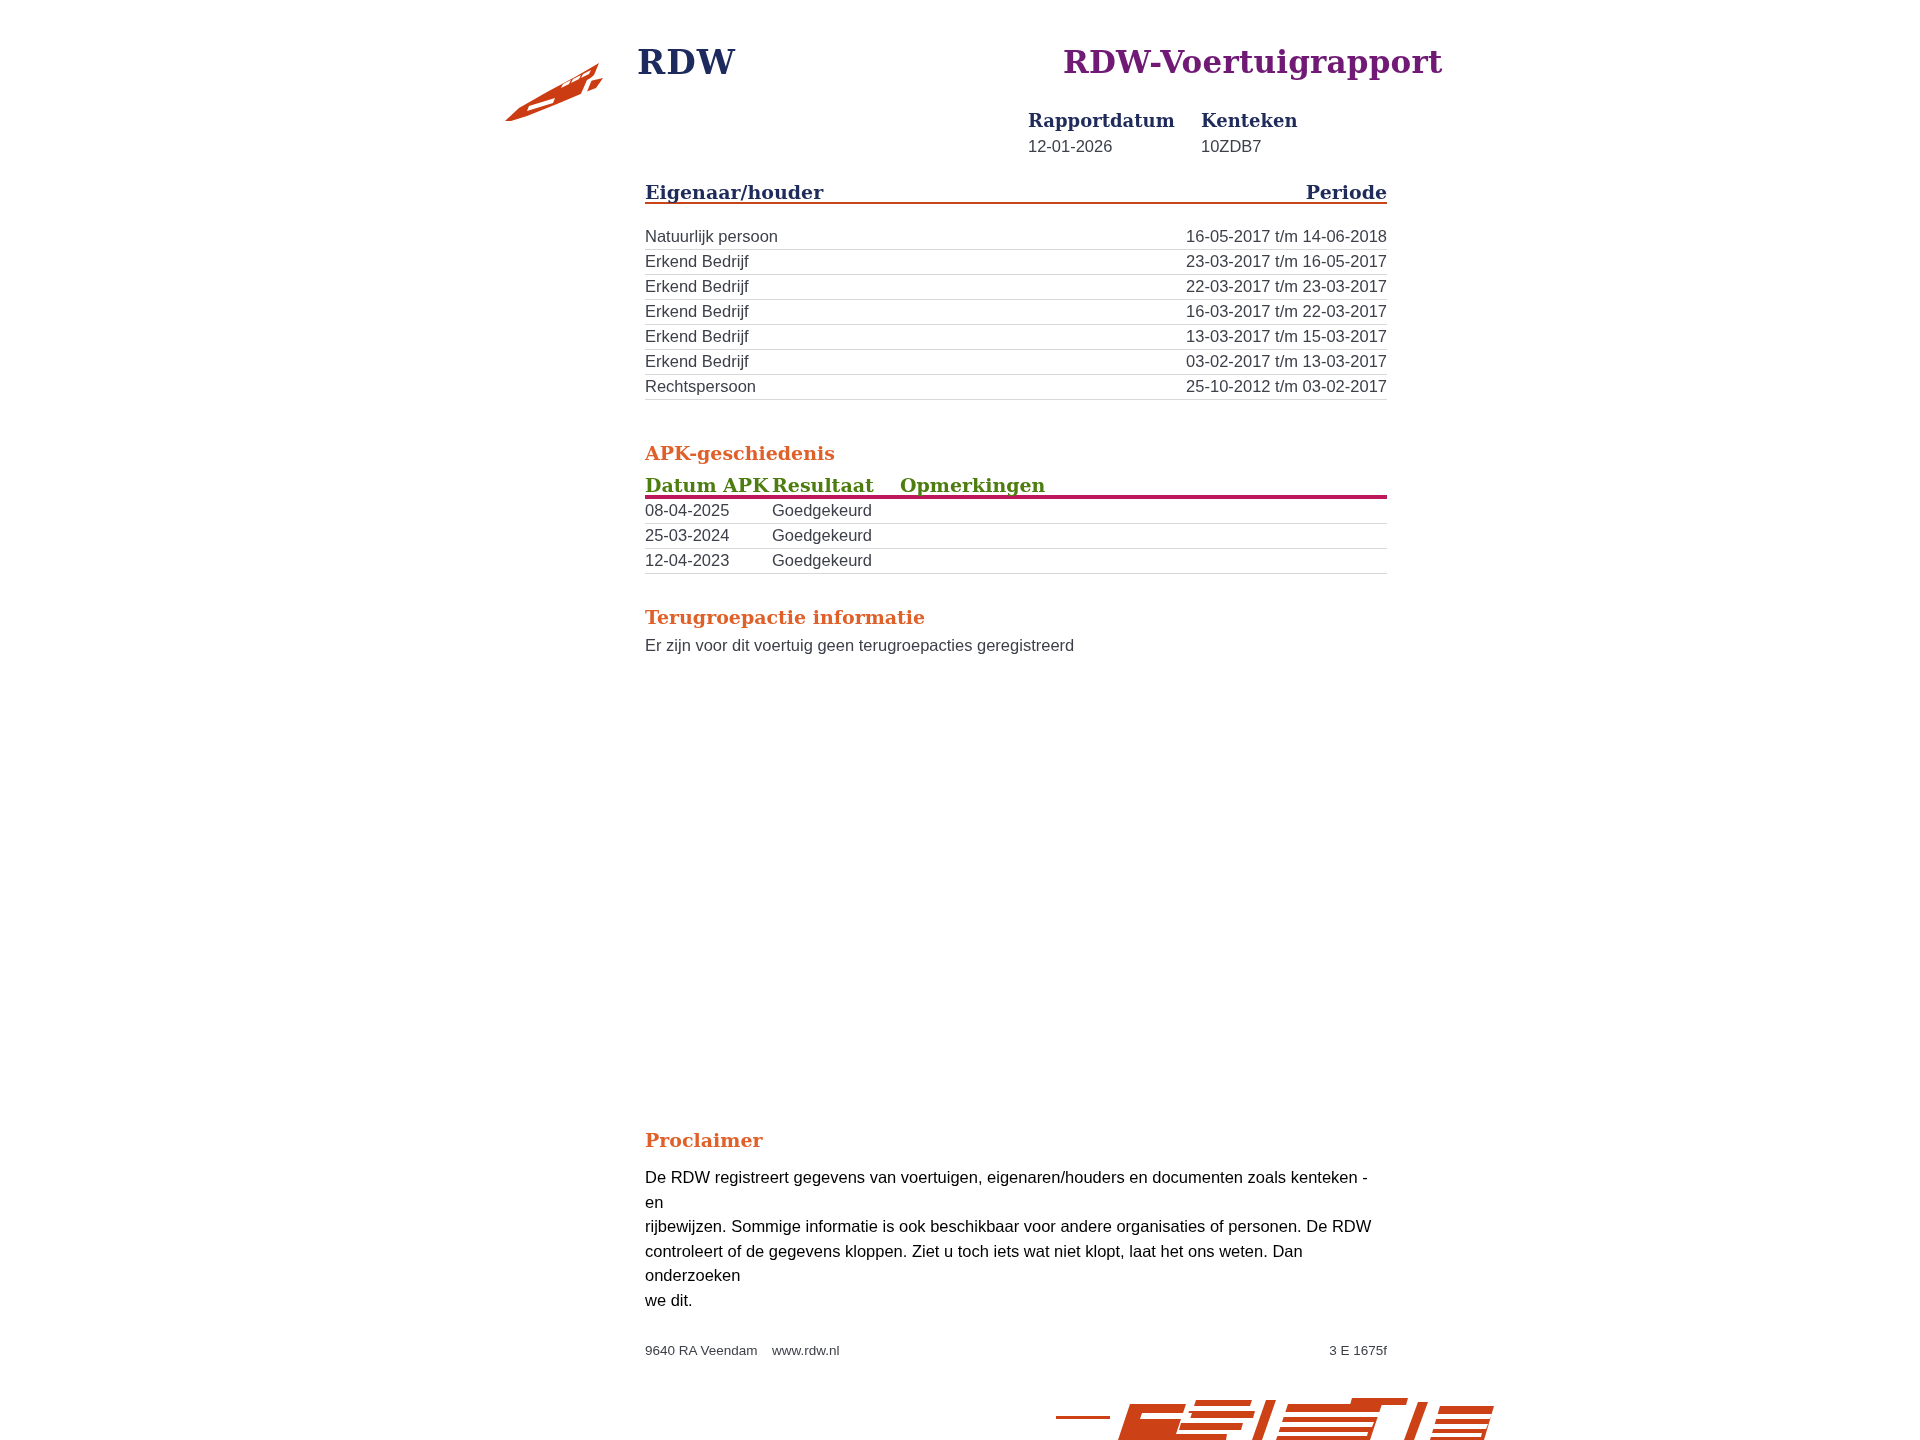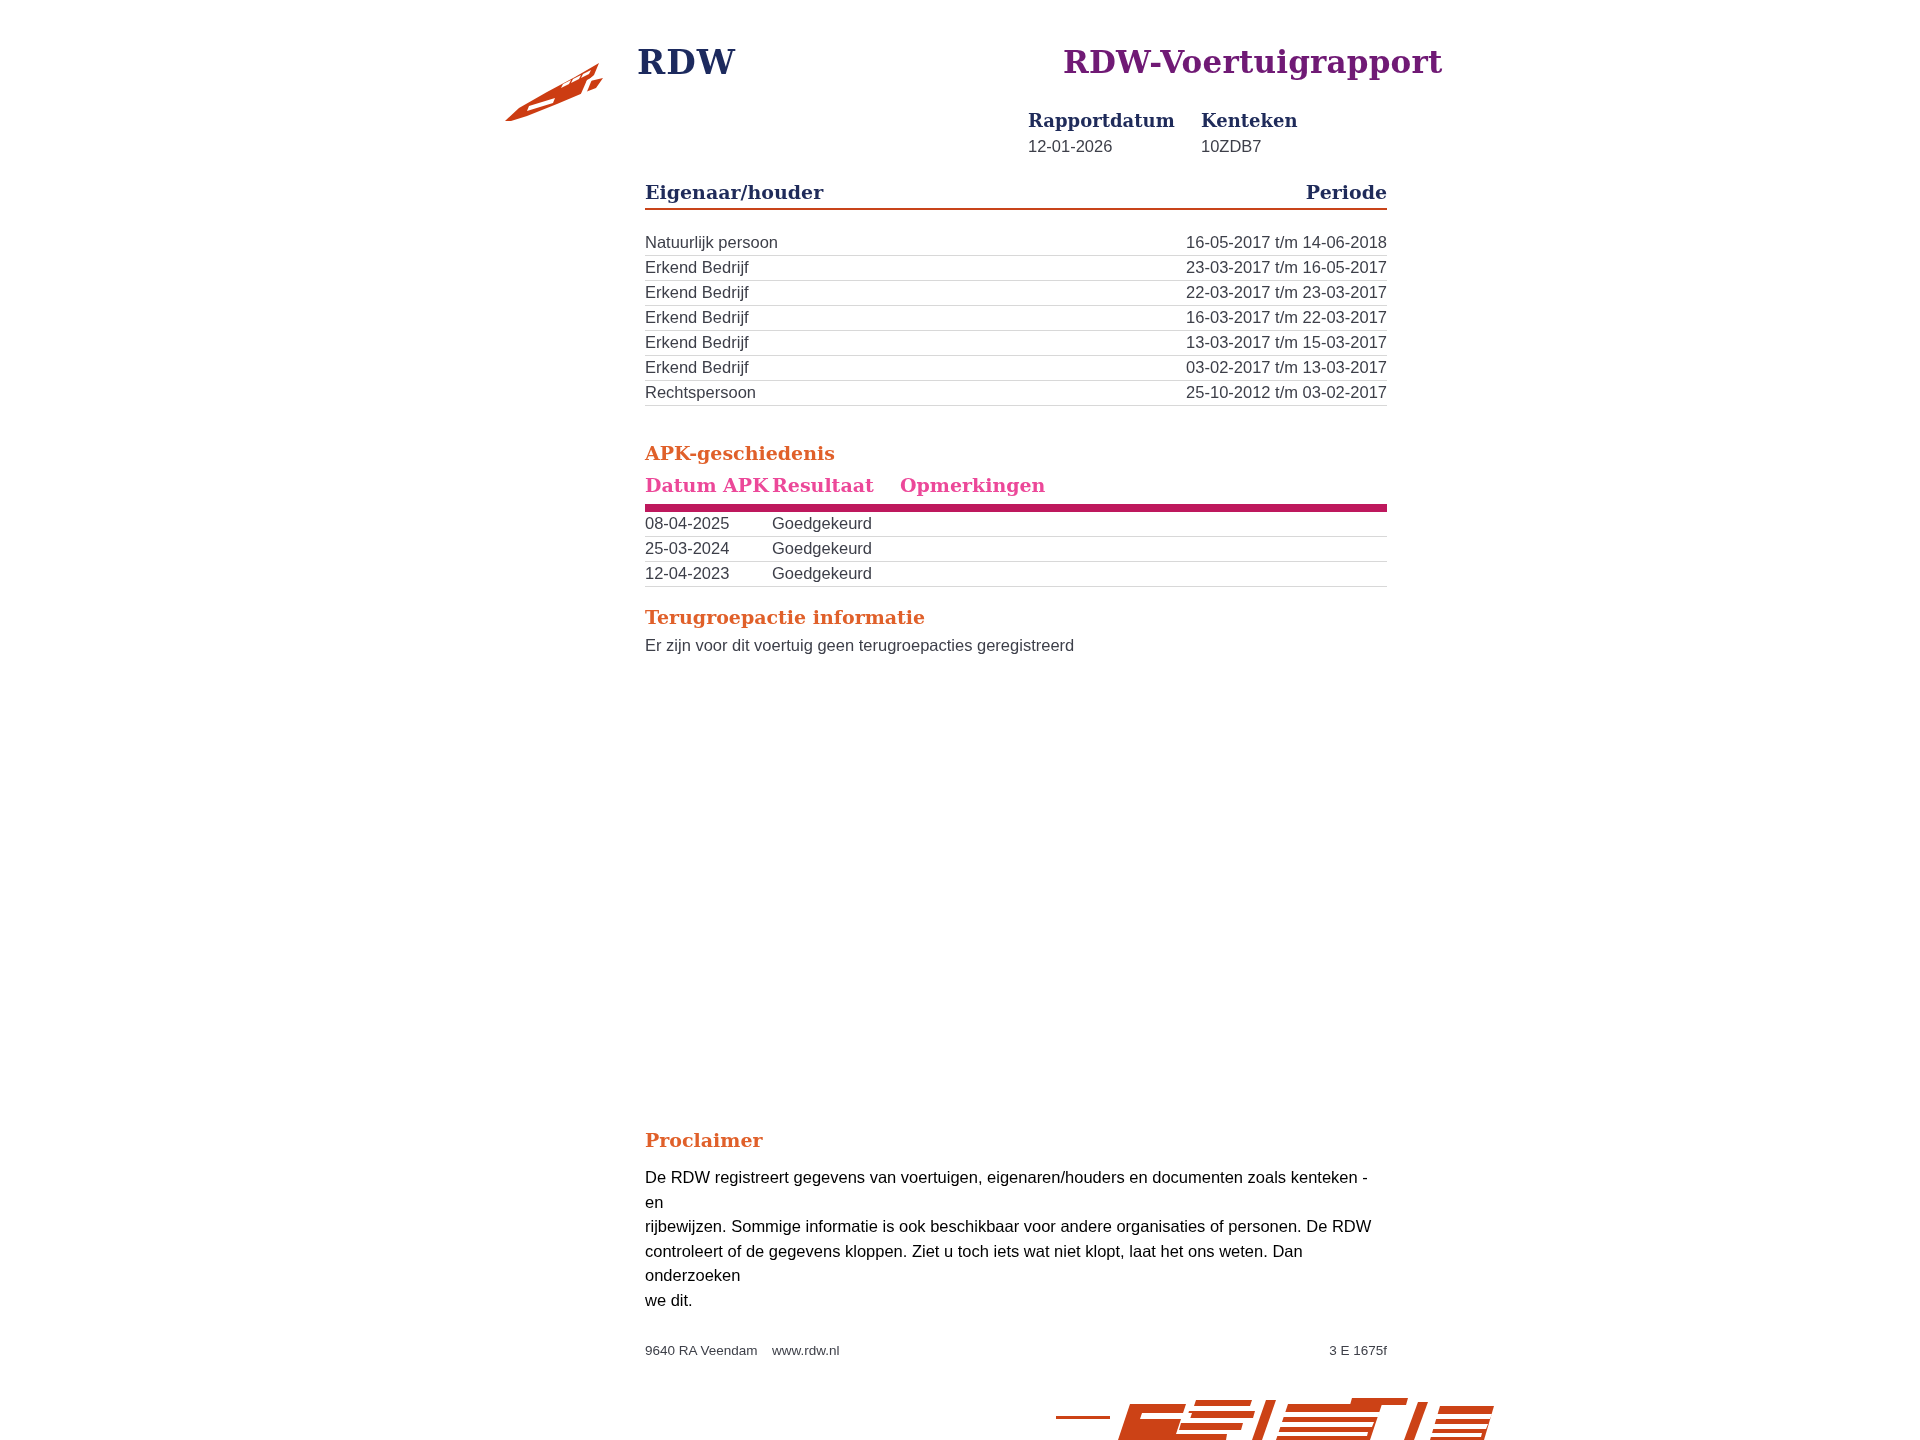--- a/index.html
+++ b/index.html
@@ -27,43 +27,43 @@
     font-size: 18px; color: #1f2b5a;
   }
   .meta-value { margin-top: 6px; font-size: 16.5px; color: #3d3f49; }
 
   
   .owner-table { left: 645px; top: 182px; width: 742px; }
   .tbl-header {
     display: flex; justify-content: space-between;
     font-family: "DejaVu Serif", serif; font-weight: 700;
     font-size: 19px; color: #1f2b5a; line-height: 20px;
-    padding-bottom: 6px; border-bottom: 2px solid #c8441a;
+    border-bottom: 2px solid #c8441a;
   }
   .owner-rows { margin-top: 21px; }
   .data-row {
     display: flex; justify-content: space-between; align-items: center;
     font-size: 16.5px; color: #3d3f49; line-height: 17px;
     padding: 3px 0 4px 0; border-bottom: 1px solid #d8d8d8; gap: 42px;
   }
 
   
   .section-heading {
     font-family: "DejaVu Serif", serif; font-weight: 700;
     font-size: 19px; color: #e0602a; line-height: 20px;
   }
 
   
   .apk-section { left: 645px; top: 443px; width: 742px; }
   .apk-header {
     margin-top: 12px;
     display: grid; grid-template-columns: 127px 128px 1fr;
     font-family: "DejaVu Serif", serif; font-weight: 700;
-    font-size: 19px; color: #ec4899; line-height: 20px;
-    padding-bottom: 9px; border-bottom: 8px solid #be185d;
+    font-size: 19px; color: #4d7c0f; line-height: 20px;
+    padding-bottom: 0; border-bottom: 4px solid #be185d;
   }
   .apk-row {
     display: grid; grid-template-columns: 127px 128px 1fr;
     font-size: 16.5px; color: #3d3f49; line-height: 17px;
     padding: 3px 0 4px 0; border-bottom: 1px solid #d8d8d8;
   }
 
   
   .recall-section { left: 645px; top: 607px; width: 742px; }
   .recall-text { margin-top: 9px; font-size: 16.5px; color: #3d3f49; }

